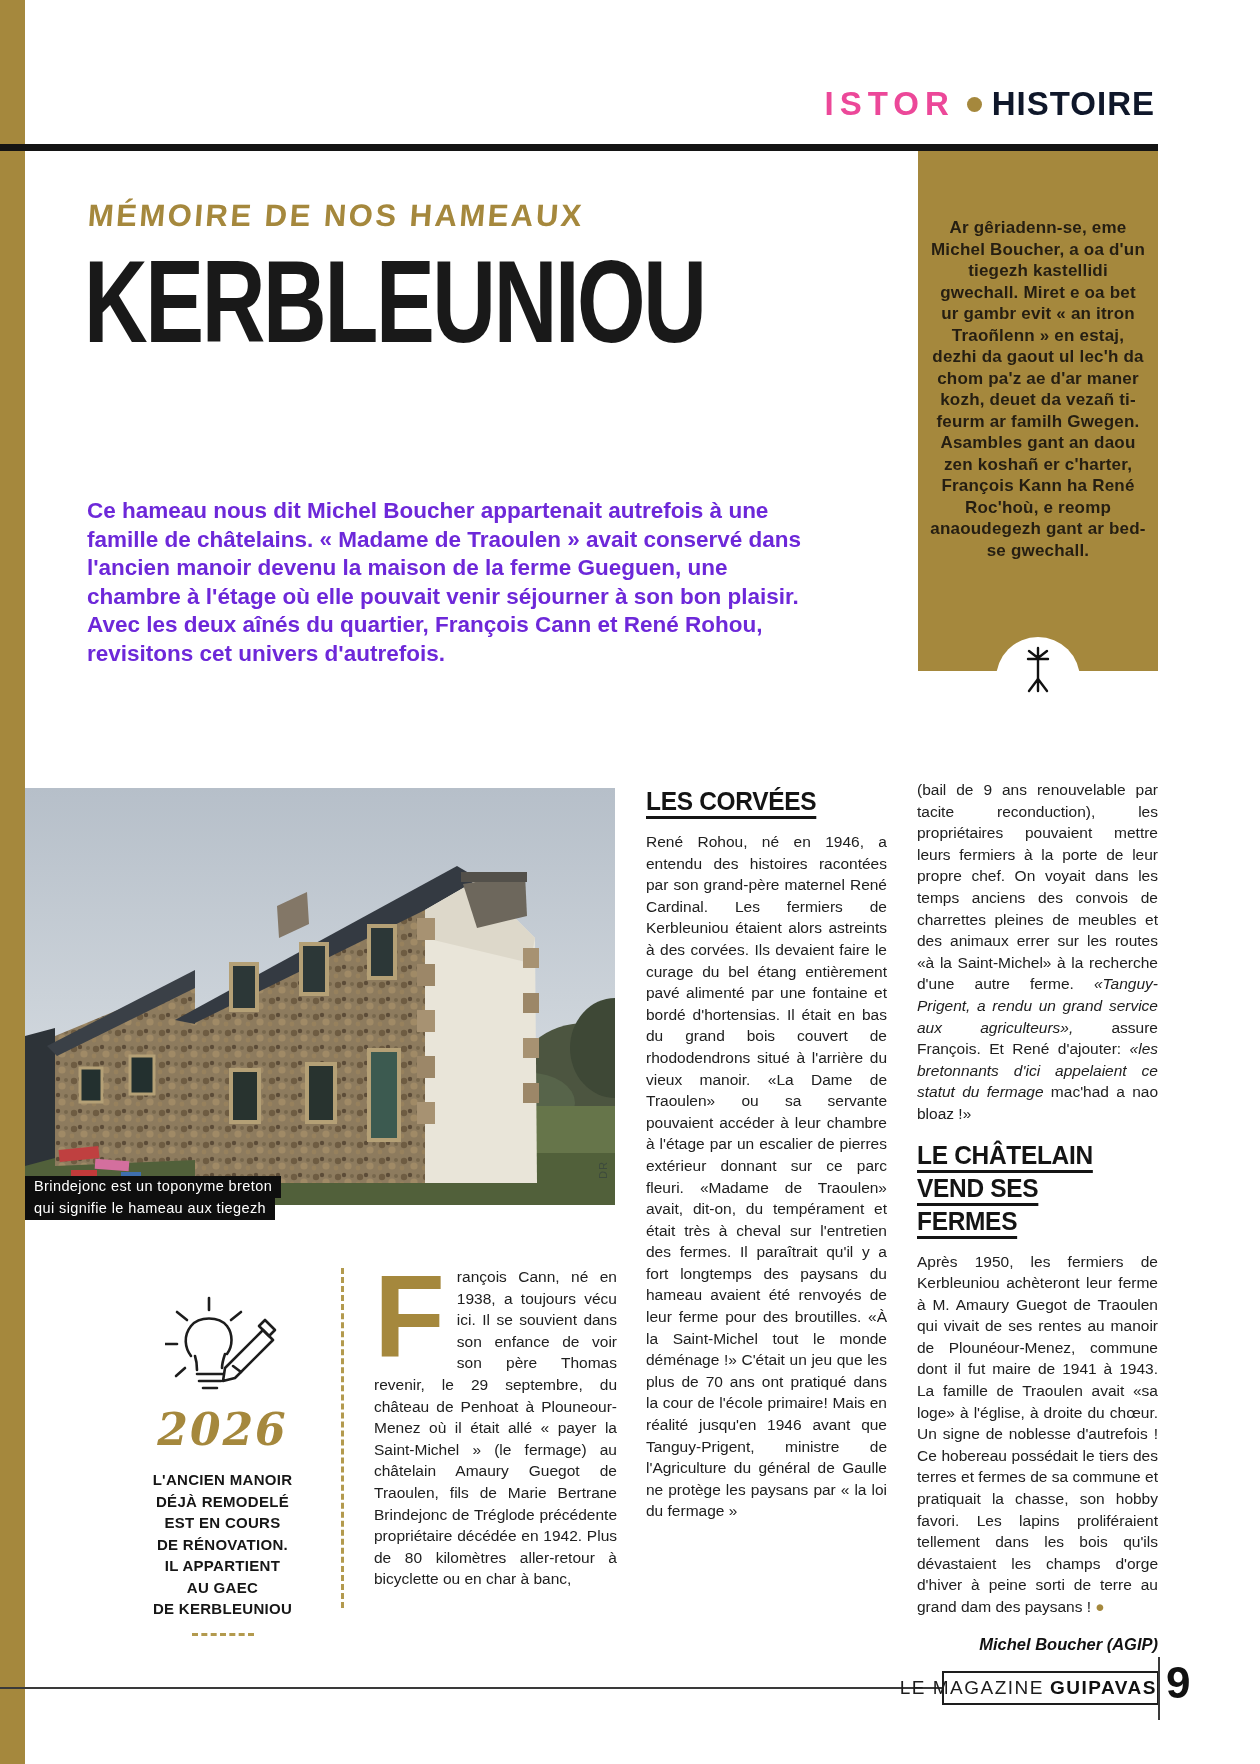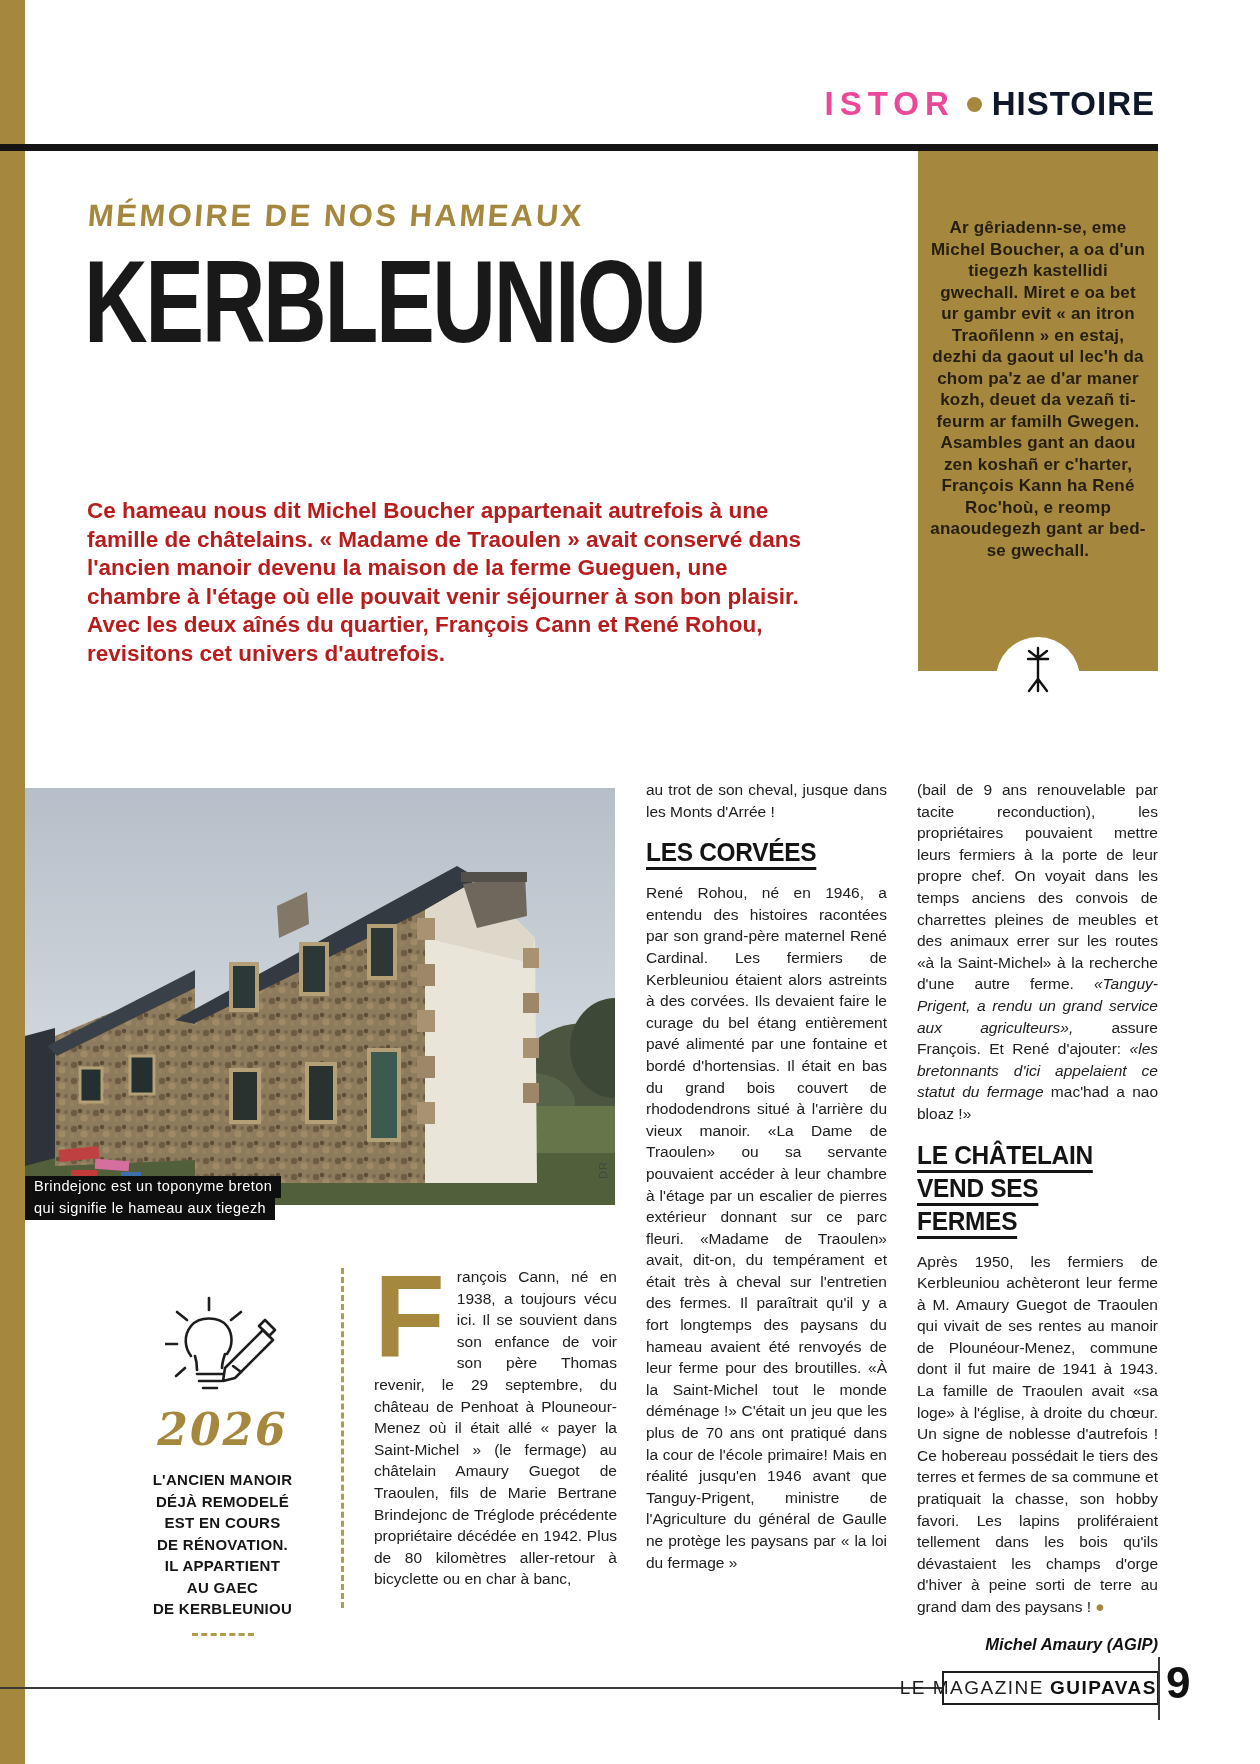--- a/index.html
+++ b/index.html
@@ -12,21 +12,21 @@
   
   #header-rule{position:absolute;left:0;top:144px;width:1158px;height:7px;background:#141414;}
   #kicker{position:absolute;left:640px;top:84px;width:515px;text-align:right;font-size:33px;line-height:40px;white-space:nowrap;}
   #kicker .istor{font-weight:700;letter-spacing:6px;color:#ec4899;}
   #kicker .dot{display:inline-block;width:15px;height:15px;border-radius:50%;background:#a5883d;margin:0 10px 3px 12px;}
   #kicker .histoire{font-weight:700;letter-spacing:1px;color:#0f172a;}
   
   #eyebrow{position:absolute;left:88px;top:198px;font-size:31px;font-weight:700;color:#a5883d;letter-spacing:2.5px;transform:skewX(-4deg);white-space:nowrap;}
   #title{position:absolute;left:84px;top:243px;font-size:113px;line-height:1;font-weight:700;color:#191919;letter-spacing:-3px;transform:scale(0.78,1.04);transform-origin:left top;white-space:nowrap;}
   
-  #intro{position:absolute;left:87px;top:497px;width:730px;font-size:22.5px;font-weight:600;line-height:28.5px;color:#b91c1c;}
+  #intro{position:absolute;left:87px;top:497px;width:730px;font-size:22.5px;font-weight:600;line-height:28.5px;color:#6d28d9;}
   
   #breton-box{position:absolute;left:918px;top:151px;width:240px;height:520px;background:#a5883d;}
   #breton-text{padding:66px 12px 0 12px;font-size:17px;font-weight:700;line-height:21.5px;text-align:center;color:#251e12;letter-spacing:0.2px;}
   #breton-circle{position:absolute;left:996px;top:637px;width:84px;height:84px;border-radius:50%;background:#ffffff;display:flex;justify-content:center;}
   #breton-circle svg{margin-top:8px;}
   
   #photo{position:absolute;left:25px;top:788px;width:590px;height:417px;overflow:hidden;background:#c7ccd2;}
   #photo-credit{position:absolute;right:6px;bottom:26px;writing-mode:vertical-rl;transform:rotate(180deg);font-size:11px;letter-spacing:1px;color:#3d4a3d;}
   #photo-caption{position:absolute;left:25px;top:1176px;}
   #photo-caption span{display:block;width:fit-content;background:#0e0e0e;color:#fff;font-size:14.5px;line-height:17px;padding:2px 9px 3px 9px;letter-spacing:0.4px;}
@@ -189,30 +189,29 @@
     <div id="fact-dashes"></div>
   </div>
 
   <div id="v-dash"></div>
 
   <div id="col-a" class="col">
     <p><span class="dropcap">F</span><span>rançois Cann, né en 1938, a toujours vécu ici. Il se souvient dans son enfance de voir son père Thomas revenir, le 29 septembre, du château de Penhoat à Plouneour-Menez où il était allé « payer la Saint-Michel » (le fermage) au châtelain Amaury Guegot de Traoulen, fils de Marie Bertrane Brindejonc de Tréglode précédente propriétaire décédée en 1942. Plus de 80 kilomètres aller-retour à bicyclette ou en char à banc,</span></p>
   </div>
 
   <div id="col-b" class="col">
-    <p>au trot de son cheval, jusque dans les Monts d'Arrée !</p>
     <div class="section-heading">LES CORVÉES</div>
     <p>René Rohou, né en 1946, a entendu des histoires racontées par son grand-père maternel René Cardinal. Les fermiers de Kerbleuniou étaient alors astreints à des corvées. Ils devaient faire le curage du bel étang entièrement pavé alimenté par une fontaine et bordé d'hortensias. Il était en bas du grand bois couvert de rhododendrons situé à l'arrière du vieux manoir. «La Dame de Traoulen» ou sa servante pouvaient accéder à leur chambre à l'étage par un escalier de pierres extérieur donnant sur ce parc fleuri. «Madame de Traoulen» avait, dit-on, du tempérament et était très à cheval sur l'entretien des fermes. Il paraîtrait qu'il y a fort longtemps des paysans du hameau avaient été renvoyés de leur ferme pour des broutilles. «À la Saint-Michel tout le monde déménage !» C'était un jeu que les plus de 70 ans ont pratiqué dans la cour de l'école primaire! Mais en réalité jusqu'en 1946 avant que Tanguy-Prigent, ministre de l'Agriculture du général de Gaulle ne protège les paysans par « la loi du fermage »</p>
   </div>
 
   <div id="col-c" class="col">
     <p><span>(bail de 9 ans renouvelable par tacite reconduction), les propriétaires pouvaient mettre leurs fermiers à la porte de leur propre chef. On voyait dans les temps anciens des convois de charrettes pleines de meubles et des animaux errer sur les routes «à la Saint-Michel» à la recherche d'une autre ferme. </span><span class="seg-i">«Tanguy-Prigent, a rendu un grand service aux agriculteurs»,</span><span> assure François. Et René d'ajouter: </span><span class="seg-i">«les bretonnants d'ici appelaient ce statut du fermage </span><span>mac'had a nao bloaz !»</span></p>
     <div class="section-heading">LE CHÂTELAIN VEND SES FERMES</div>
     <p><span>Après 1950, les fermiers de Kerbleuniou achèteront leur ferme à M. Amaury Guegot de Traoulen qui vivait de ses rentes au manoir de Plounéour-Menez, commune dont il fut maire de 1941 à 1943. La famille de Traoulen avait «sa loge» à l'église, à droite du chœur. Un signe de noblesse d'autrefois ! Ce hobereau possédait le tiers des terres et fermes de sa commune et pratiquait la chasse, son hobby favori. Les lapins proliféraient tellement dans les bois qu'ils dévastaient les champs d'orge d'hiver à peine sorti de terre au grand dam des paysans ! </span><span class="seg-g">●</span></p>
-    <div id="byline">Michel Amaury (AGIP)</div>
+    <div id="byline">Michel Boucher (AGIP)</div>
   </div>
 
   <div id="footer-line"></div>
   <div id="footer-box">
     <span class="mag">LE MAGAZINE</span>
     <span class="mag-bold">GUIPAVAS</span>
   </div>
   <div id="footer-vline"></div>
   <div id="page-number">9</div>
 

